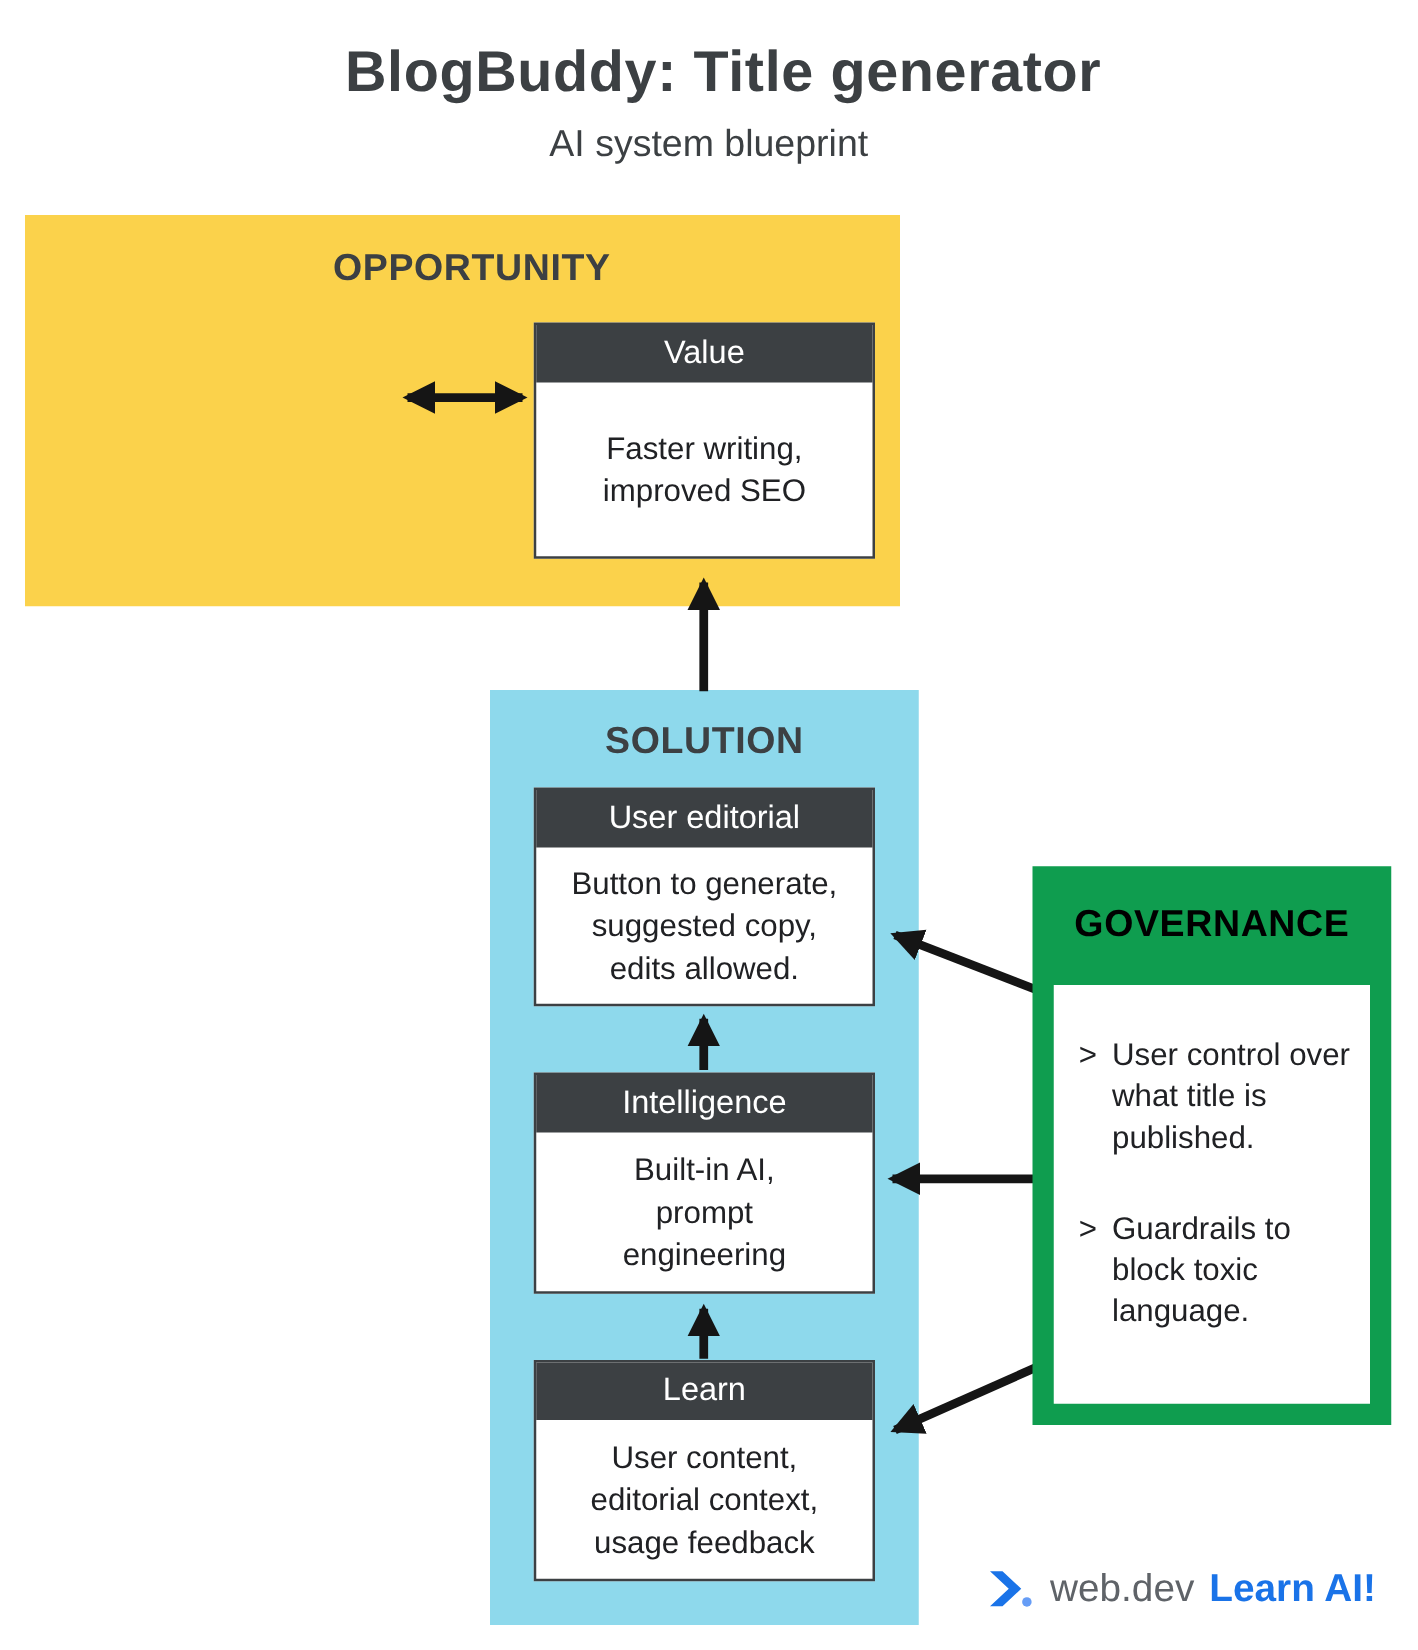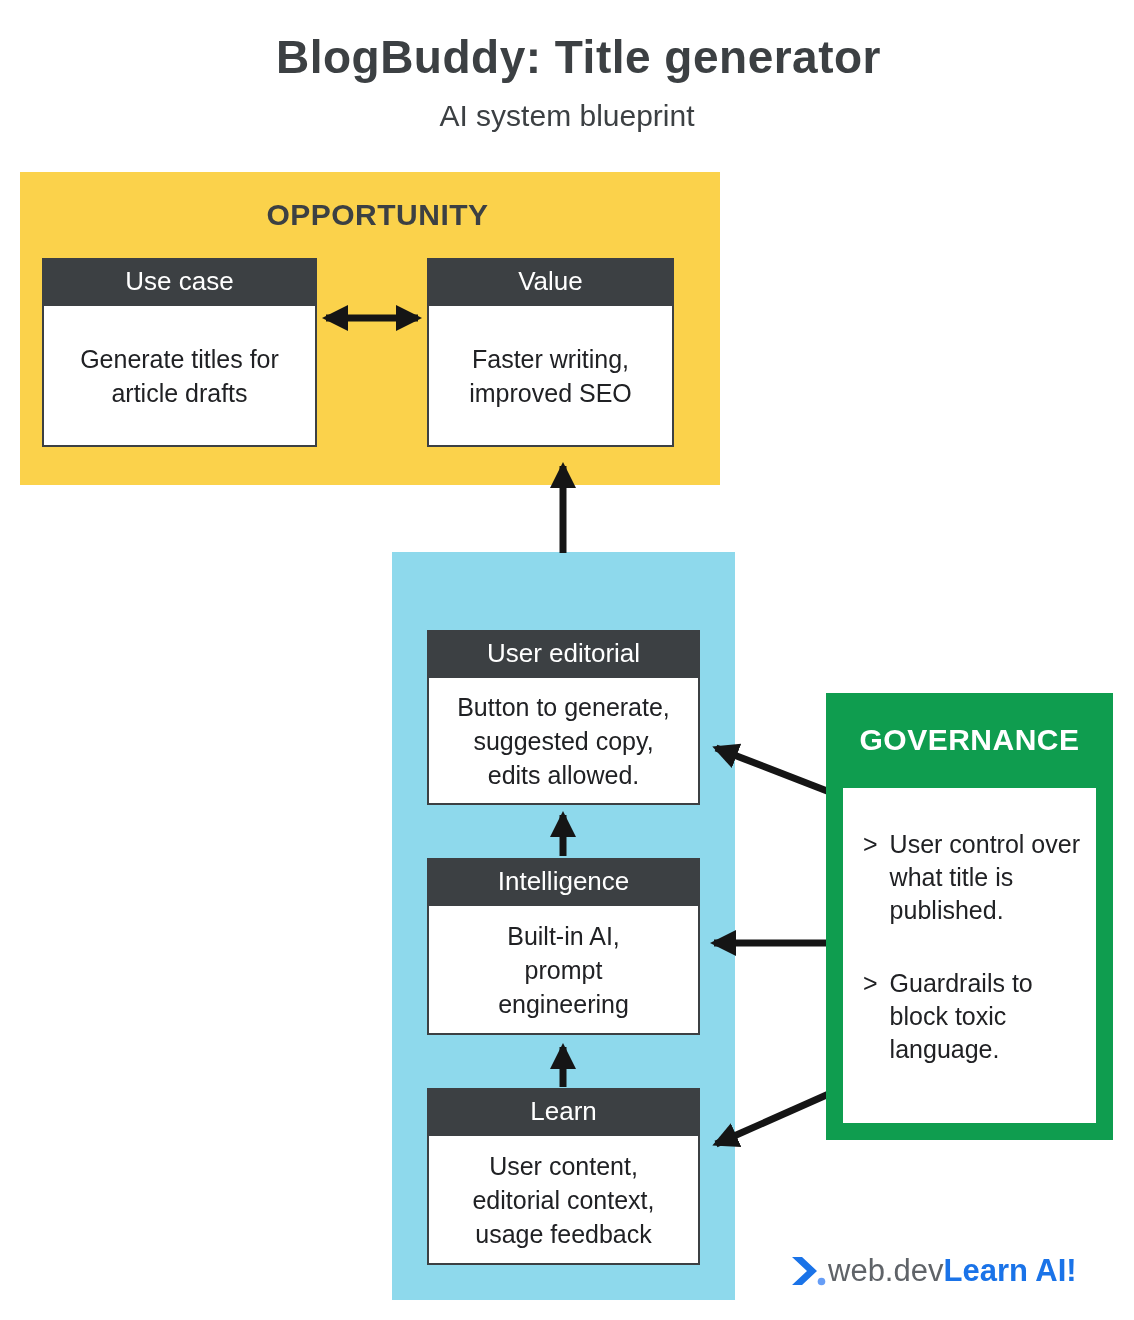--- a/index.html
+++ b/index.html
@@ -35,64 +35,61 @@
 
   .card{position:absolute;background:#ffffff;border:2px solid var(--panel-header);
         display:flex;flex-direction:column;}
   .card-header{background:var(--panel-header);color:#ffffff;text-align:center;
         font-size:26px;padding:6px 0 9px 0;flex:0 0 auto;}
   .card-body{flex:1 1 auto;display:flex;align-items:center;justify-content:center;
         text-align:center;font-size:25px;line-height:1.36;color:var(--body-text);
         padding:6px 20px;}
 
   .card-use-case{left:22px;top:86px;width:275px;height:189px;}
-  .card-value{left:407px;top:86px;width:247px;height:189px;}
+  .card-value{left:407px;top:86px;width:273px;height:189px;}
   .card-user-experience{left:35px;top:78px;width:273px;height:175px;}
   .card-intelligence{left:35px;top:306px;width:273px;height:177px;}
   .card-intelligence .card-body{padding:6px 46px;}
   .card-data{left:35px;top:536px;width:273px;height:177px;}
   .card-data .card-body{padding:12px 30px;}
 
   .governance{left:826px;top:693px;width:287px;height:447px;background:var(--green);}
-  .governance .panel-label{position:absolute;top:30px;left:0;color:#ffffff;}
+  .governance .panel-label{position:absolute;top:30px;left:0;color:#000000;}
   .governance-inner{position:absolute;left:17px;right:17px;top:95px;bottom:17px;
         background:#ffffff;padding:40px 14px 0 20px;display:flex;flex-direction:column;gap:40px;}
   .bullet{display:flex;gap:12px;font-size:25px;line-height:1.32;color:var(--body-text);}
   .bullet .marker{flex:0 0 auto;}
   .bullet .bullet-text{flex:1 1 auto;}
 
   .arrows{position:absolute;left:0;top:0;width:1134px;height:1320px;pointer-events:none;}
 
   .footer{position:absolute;left:788px;top:1246px;height:50px;display:flex;
-        align-items:center;}
+        align-items:center;gap:12px;}
   .footer .logo{flex:0 0 auto;}
   .footer .brand{font-size:31px;color:var(--brand-gray);}
   .footer .cta{font-size:31px;font-weight:bold;color:var(--link-blue);}
 </style>
 </head>
 <body>
 
 <div class="canvas">
 
   <h1 class="title">BlogBuddy: Title generator</h1>
   <div class="subtitle">AI system blueprint</div>
 
   <section class="panel opportunity">
     <div class="panel-label">OPPORTUNITY</div>
-    <div class="card card-use-case">
-      <div class="card-header">Use case</div>
-      <div class="card-body">Generate titles for article drafts</div>
-    </div>
     <div class="card card-value">
       <div class="card-header">Value</div>
       <div class="card-body">Faster writing, improved SEO</div>
     </div>
   </section>
 
   <section class="panel solution">
+    <div class="panel-label">SOLUTION</div>
     <div class="card card-user-experience">
       <div class="card-header">User editorial</div>
       <div class="card-body">Button to generate, suggested copy, edits allowed.</div>
     </div>
     <div class="card card-intelligence">
       <div class="card-header">Intelligence</div>
       <div class="card-body">Built-in AI, prompt engineering</div>
     </div>
     <div class="card card-data">
       <div class="card-header">Learn</div>

